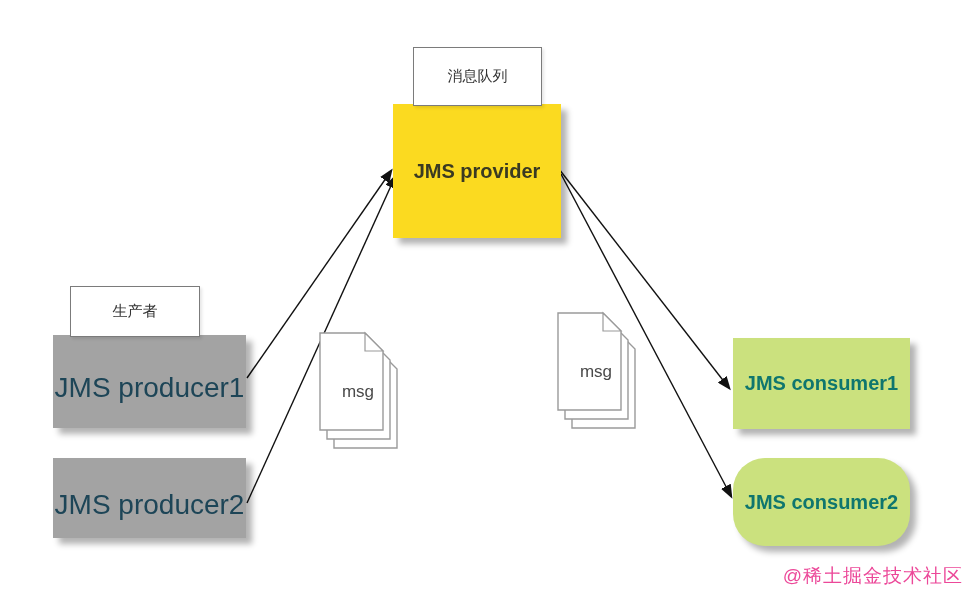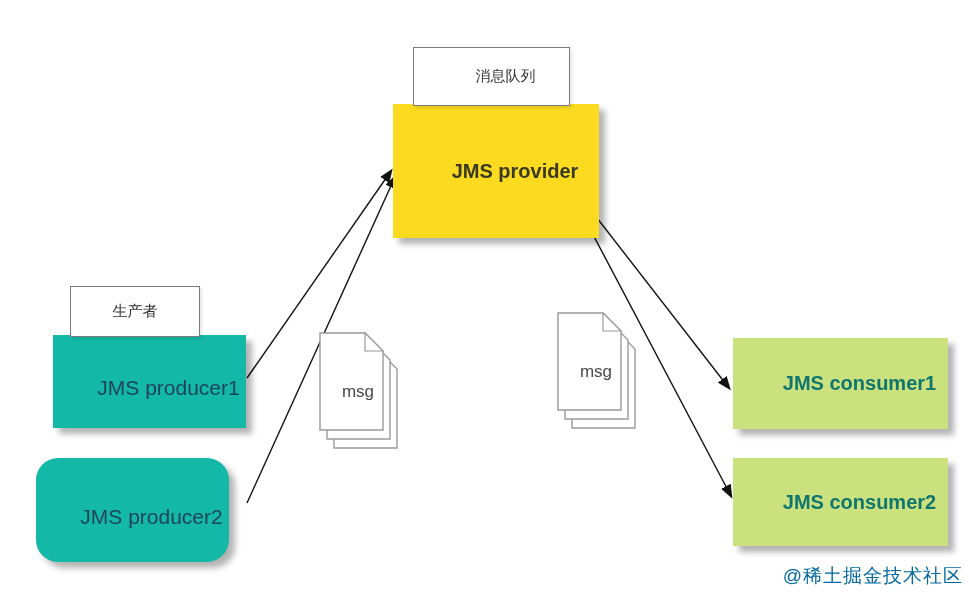--- a/index.html
+++ b/index.html
@@ -10,55 +10,55 @@
   svg{display:block;}
   .arrow-layer{position:absolute;left:0;top:0;width:969px;height:605px;pointer-events:none;}
 
   
   .tag{
     position:absolute;background:#ffffff;border:1px solid #7b7b7b;
     display:flex;align-items:center;justify-content:center;
     font-size:15px;color:#333333;box-shadow:2px 2px 3px rgba(0,0,0,0.10);
     z-index:3;
   }
-  #tag-queue{left:413px;top:47px;width:127px;height:57px;padding-left:28px;}
+  #tag-queue{left:413px;top:47px;width:127px;height:57px;}
   #tag-producer{left:70px;top:286px;width:128px;height:49px;}
   #tag-consumer{left:748px;top:283px;width:126px;height:55px;}
 
   
   .node{
     position:absolute;display:flex;align-items:center;justify-content:center;
-    box-shadow:6px 6px 6px rgba(0,0,0,0.30);z-index:2;text-align:right;padding-left:38px;
+    box-shadow:6px 6px 6px rgba(0,0,0,0.30);z-index:2;text-align:right;
   }
   #node-provider{
     left:393px;top:104px;width:168px;height:134px;background:#FBDA20;
     font-weight:bold;font-size:20px;color:#3a3a22;
   }
   .producer-node{
-    background:#14b8a6;font-size:21px;font-weight:normal;color:#1d4557;
+    background:#a3a3a3;font-size:28px;font-weight:normal;color:#1d4557;
     padding-top:13px;box-sizing:border-box;
   }
   #node-producer1{left:53px;top:335px;width:193px;height:93px;}
-  #node-producer2{left:36px;top:458px;width:193px;height:104px;border-radius:22px;}
+  #node-producer2{left:53px;top:458px;width:193px;height:80px;}
   .consumer-node{
     background:#CBE17E;font-size:20px;font-weight:bold;color:#0f766e;
   }
   #node-consumer1{left:733px;top:338px;width:177px;height:91px;}
-  #node-consumer2{left:733px;top:458px;width:177px;height:88px;}
+  #node-consumer2{left:733px;top:458px;width:177px;height:88px;border-radius:32px;}
 
   
   .doc-stack{position:absolute;z-index:1;}
   #doc-left{left:318px;top:331px;}
   #doc-right{left:556px;top:311px;}
   .doc-page{fill:#ffffff;stroke:#9a9a9a;stroke-width:1.4;}
   .doc-fold{fill:#ffffff;stroke:#9a9a9a;stroke-width:1.2;}
   .doc-text{font-family:"Liberation Sans",sans-serif;font-size:17px;fill:#4a4a4a;}
 
   .watermark{
-    position:absolute;right:6px;top:563px;font-size:19px;color:#0369a1;
+    position:absolute;right:6px;top:563px;font-size:19px;color:#ec4899;
     letter-spacing:1px;z-index:4;
   }
 </style>
 </head>
 <body>
 
 <div class="canvas">
 
   <svg class="arrow-layer" viewBox="0 0 969 605">
     <defs>

